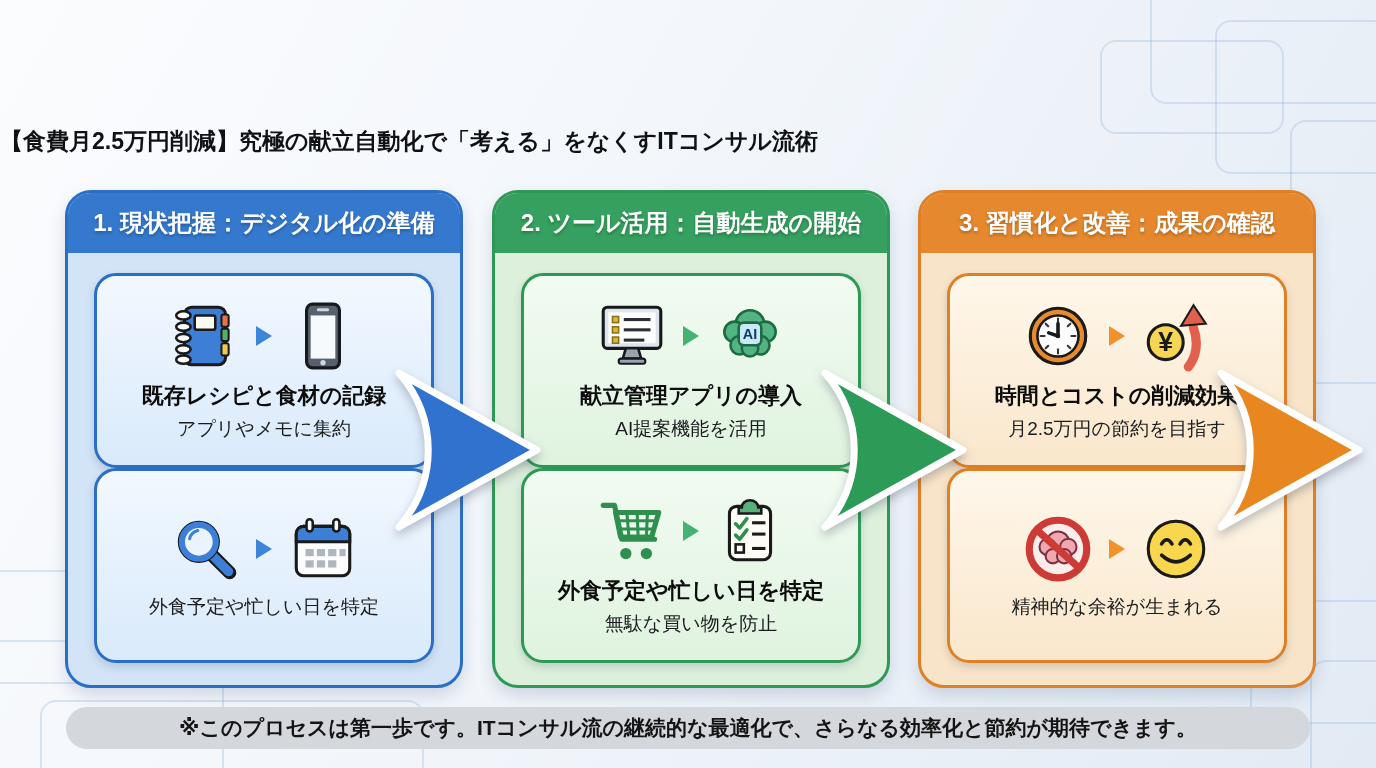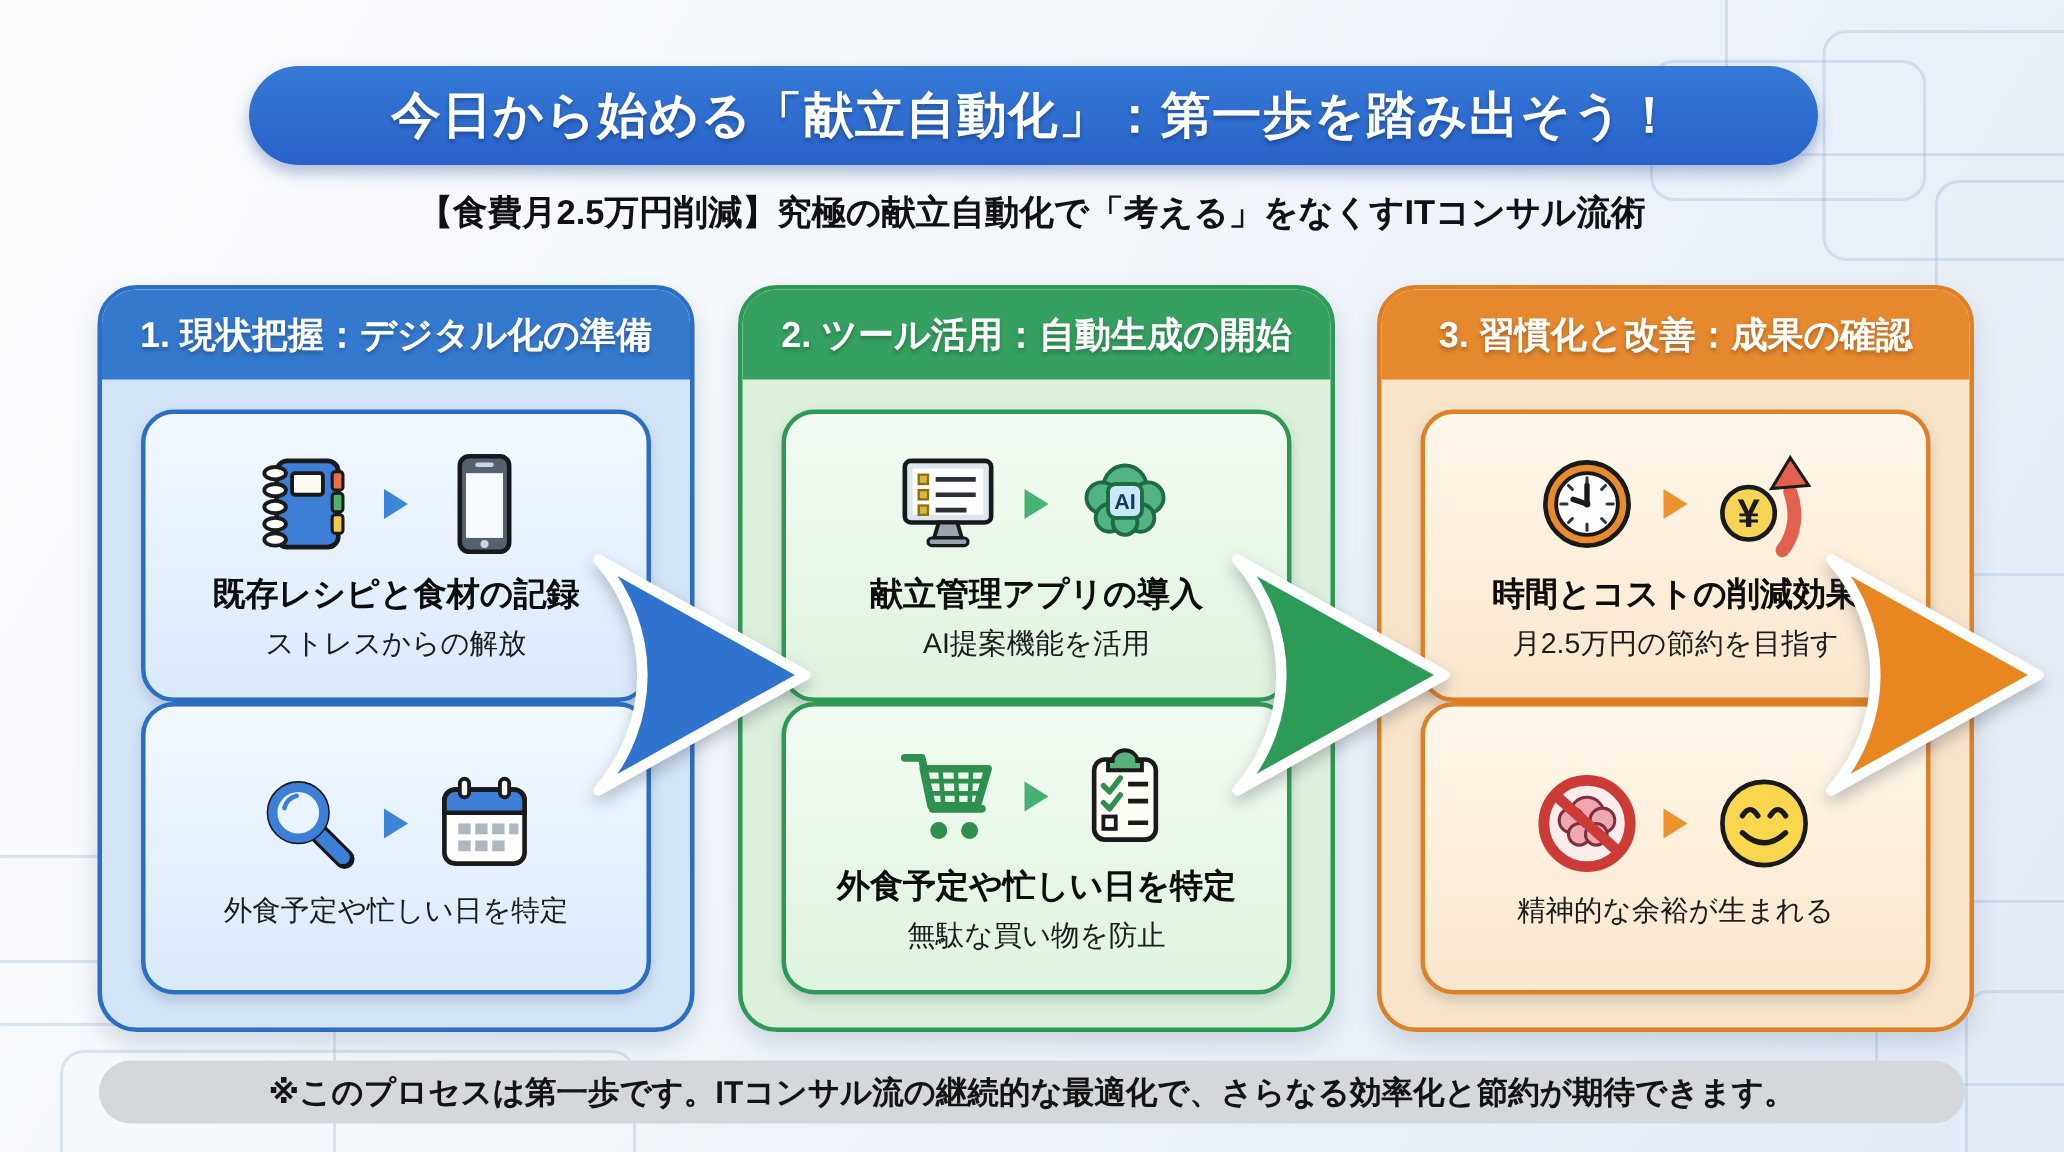--- a/index.html
+++ b/index.html
@@ -12,21 +12,21 @@
   .pattern{position:absolute;border:2px solid rgba(148,180,218,.32);border-radius:16px;pointer-events:none;}
 
   .banner{
     position:absolute;left:166px;top:44px;width:1046px;height:66px;border-radius:34px;
     display:flex;align-items:center;justify-content:center;
     color:#fff;font-size:33px;font-weight:bold;letter-spacing:1px;white-space:nowrap;
     box-shadow:0 5px 10px rgba(30,70,140,.35);
     text-shadow:0 2px 3px rgba(0,0,0,.28);
   }
   .subtitle{
-    position:absolute;left:0;top:126px;width:100%;text-align:center;
+    position:absolute;left:0;top:126px;width:100%;
     font-size:23px;font-weight:bold;color:#101114;white-space:nowrap;
   }
 
   .panel{
     position:absolute;top:190px;width:392px;height:492px;
     border:3px solid var(--accent);border-radius:26px;overflow:hidden;
     background:var(--body-bg);
     box-shadow:0 8px 16px rgba(70,95,130,.20);
     display:flex;flex-direction:column;
   }
@@ -64,23 +64,20 @@
   <div class="pattern" style="left:1150px;top:-60px;width:240px;height:160px"></div>
   <div class="pattern" style="left:1215px;top:20px;width:260px;height:150px"></div>
   <div class="pattern" style="left:1290px;top:120px;width:160px;height:260px"></div>
   <div class="pattern" style="left:1100px;top:40px;width:180px;height:90px"></div>
   <div class="pattern" style="left:-70px;top:570px;width:230px;height:110px"></div>
   <div class="pattern" style="left:-30px;top:640px;width:250px;height:160px"></div>
   <div class="pattern" style="left:40px;top:700px;width:380px;height:120px"></div>
   <div class="pattern" style="left:1250px;top:600px;width:220px;height:120px"></div>
   <div class="pattern" style="left:1310px;top:660px;width:140px;height:160px"></div>
 
-  <div class="banner" style="background: linear-gradient(rgb(54, 121, 216), rgb(40, 98, 200)); color: rgb(255, 255, 255);">
-    <span>今日から始める「献立自動化」：第一歩を踏み出そう！</span>
-  </div>
   <div class="subtitle">【食費月2.5万円削減】究極の献立自動化で「考える」をなくすITコンサル流術</div>
 
   <section class="panel" style="left: 65px; --accent: #2A6FC4; --header-bg: #3579CE; --body-bg: #D3E4F7; --card-bg-top: #F2F8FF; --card-bg-bottom: #D9EAFB; --mini-arrow: #3D85D8;">
     <header class="panel-header">1. 現状把握：デジタル化の準備</header>
     <div class="panel-body">
 
       <div class="card">
         <div class="icon-row">
           <svg width="74" height="74" viewBox="0 0 72 72">
             <rect x="16" y="8" width="40" height="56" rx="7" fill="#3D7FD6" stroke="#1a1a1a" stroke-width="3"></rect>
@@ -98,21 +95,21 @@
               <polygon points="2,2 18,12 2,22"></polygon>
             </svg>
           <svg width="74" height="74" viewBox="0 0 72 72">
             <rect x="20" y="5" width="32" height="62" rx="6" fill="#57606E" stroke="#16181c" stroke-width="3"></rect>
             <rect x="24" y="16" width="24" height="42" fill="#F7FAFD"></rect>
             <rect x="30" y="9" width="12" height="3" rx="1.5" fill="#cfd6dd"></rect>
             <circle cx="36" cy="62" r="2.6" fill="#cfd6dd"></circle>
           </svg>
         </div>
         <div class="card-title">既存レシピと食材の記録</div>
-        <div class="card-sub">ストレスからの解放</div>
+        <div class="card-sub">アプリやメモに集約</div>
       </div>
 
       <div class="card">
         <div class="icon-row">
           <svg width="74" height="74" viewBox="0 0 72 72">
             <line x1="44" y1="43" x2="60" y2="59" stroke="#16181c" stroke-width="13" stroke-linecap="round"></line>
             <line x1="44" y1="43" x2="59" y2="58" stroke="#3D7FD6" stroke-width="9" stroke-linecap="round"></line>
             <circle cx="30" cy="29" r="19" fill="#EAF4FF" stroke="#16181c" stroke-width="3"></circle>
             <circle cx="30" cy="29" r="16.5" fill="#EAF4FF" stroke="#3D7FD6" stroke-width="6"></circle>
             <path d="M21,26 a11,11 0 0 1 8,-8" stroke="#3D7FD6" stroke-width="3" fill="none" stroke-linecap="round"></path>

